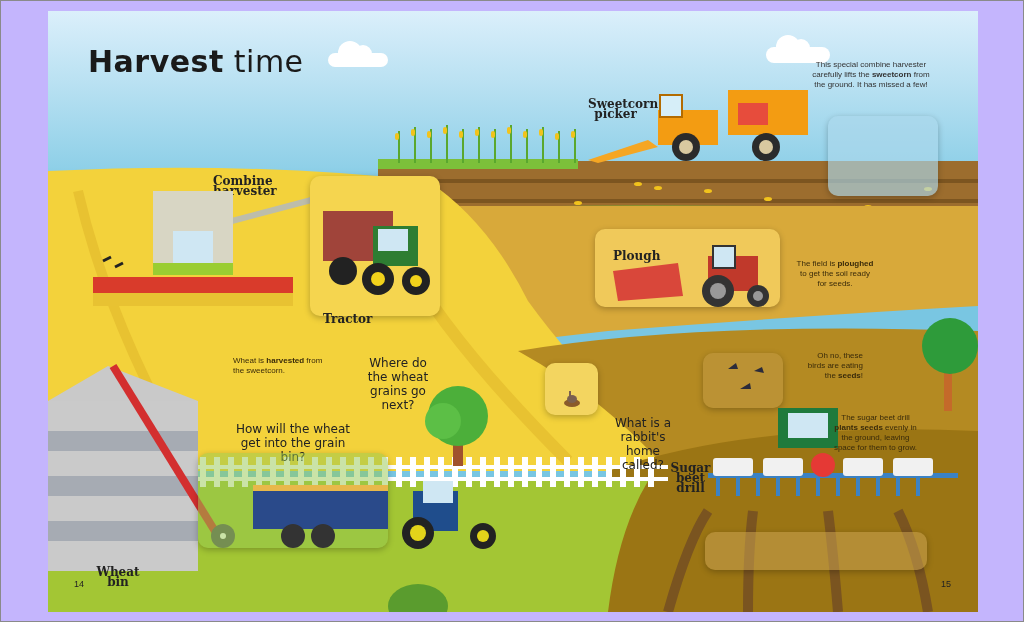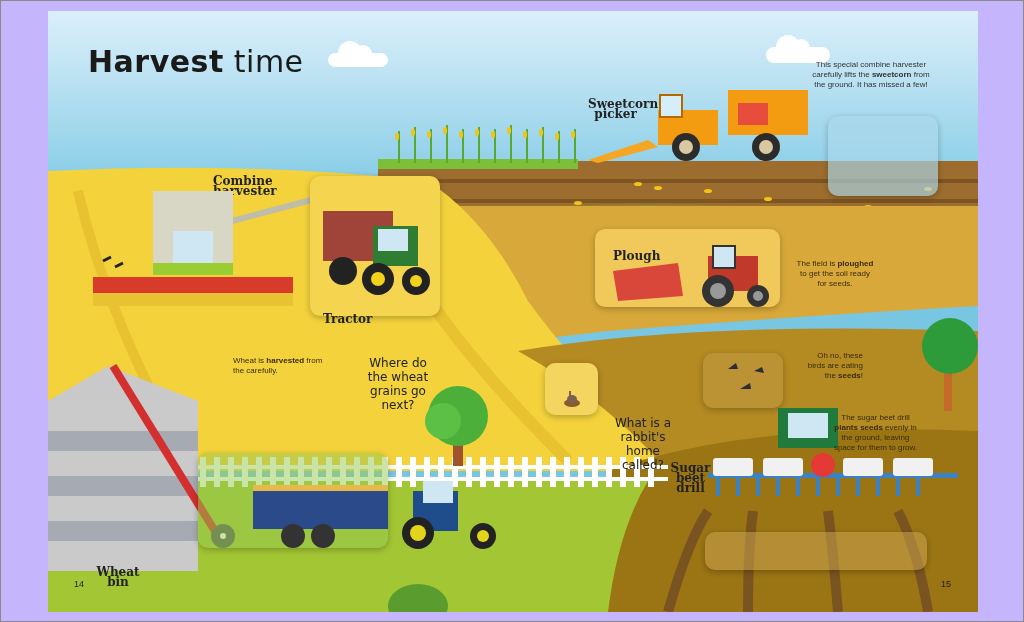--- a/index.html
+++ b/index.html
@@ -212,24 +212,25 @@
   </div>
 
   <div class="flap" style="left:497px;top:352px;width:53px;height:52px;background:#f3d560;"></div>
   <svg class="abs" style="left:514px;top:378px" width="20" height="20" viewBox="0 0 20 20">
     <ellipse cx="10" cy="14" rx="8" ry="4" fill="#8a5a2a"></ellipse>
     <ellipse cx="10" cy="10" rx="5" ry="4" fill="#7a6050"></ellipse>
     <rect x="7" y="2" width="2" height="6" fill="#7a6050"></rect>
   </svg>
 
   <div class="question" style="left:310px;top:345px;width:80px;">Where do the wheat grains go next?</div>
+  <div class="question" style="left:185px;top:411px;width:120px;">How will the wheat get into the grain bin?</div>
   <div class="question" style="left:560px;top:405px;width:70px;">What is a rabbit's home called?</div>
 
   <div class="note dark" style="left:185px;top:345px;width:90px;text-align:left;">
-    <span>Wheat is </span><b>harvested</b><span> from the carefully.</span>
+    <span>Wheat is </span><b>harvested</b><span> from the sweetcorn.</span>
   </div>
 
   <svg class="abs" style="left:0;top:350px" width="200" height="210" viewBox="0 0 200 210">
     <polygon points="0,40 60,5 150,40" fill="#c9c9c9"></polygon>
     <rect x="0" y="40" width="150" height="170" fill="#cacaca"></rect>
     <rect x="0" y="70" width="150" height="20" fill="#a6abb3"></rect>
     <rect x="0" y="115" width="150" height="20" fill="#a6abb3"></rect>
     <rect x="0" y="160" width="150" height="20" fill="#a6abb3"></rect>
     <line x1="65" y1="5" x2="170" y2="175" stroke="#d32f2f" stroke-width="8"></line>
     <circle cx="175" cy="175" r="12" fill="#555"></circle>

